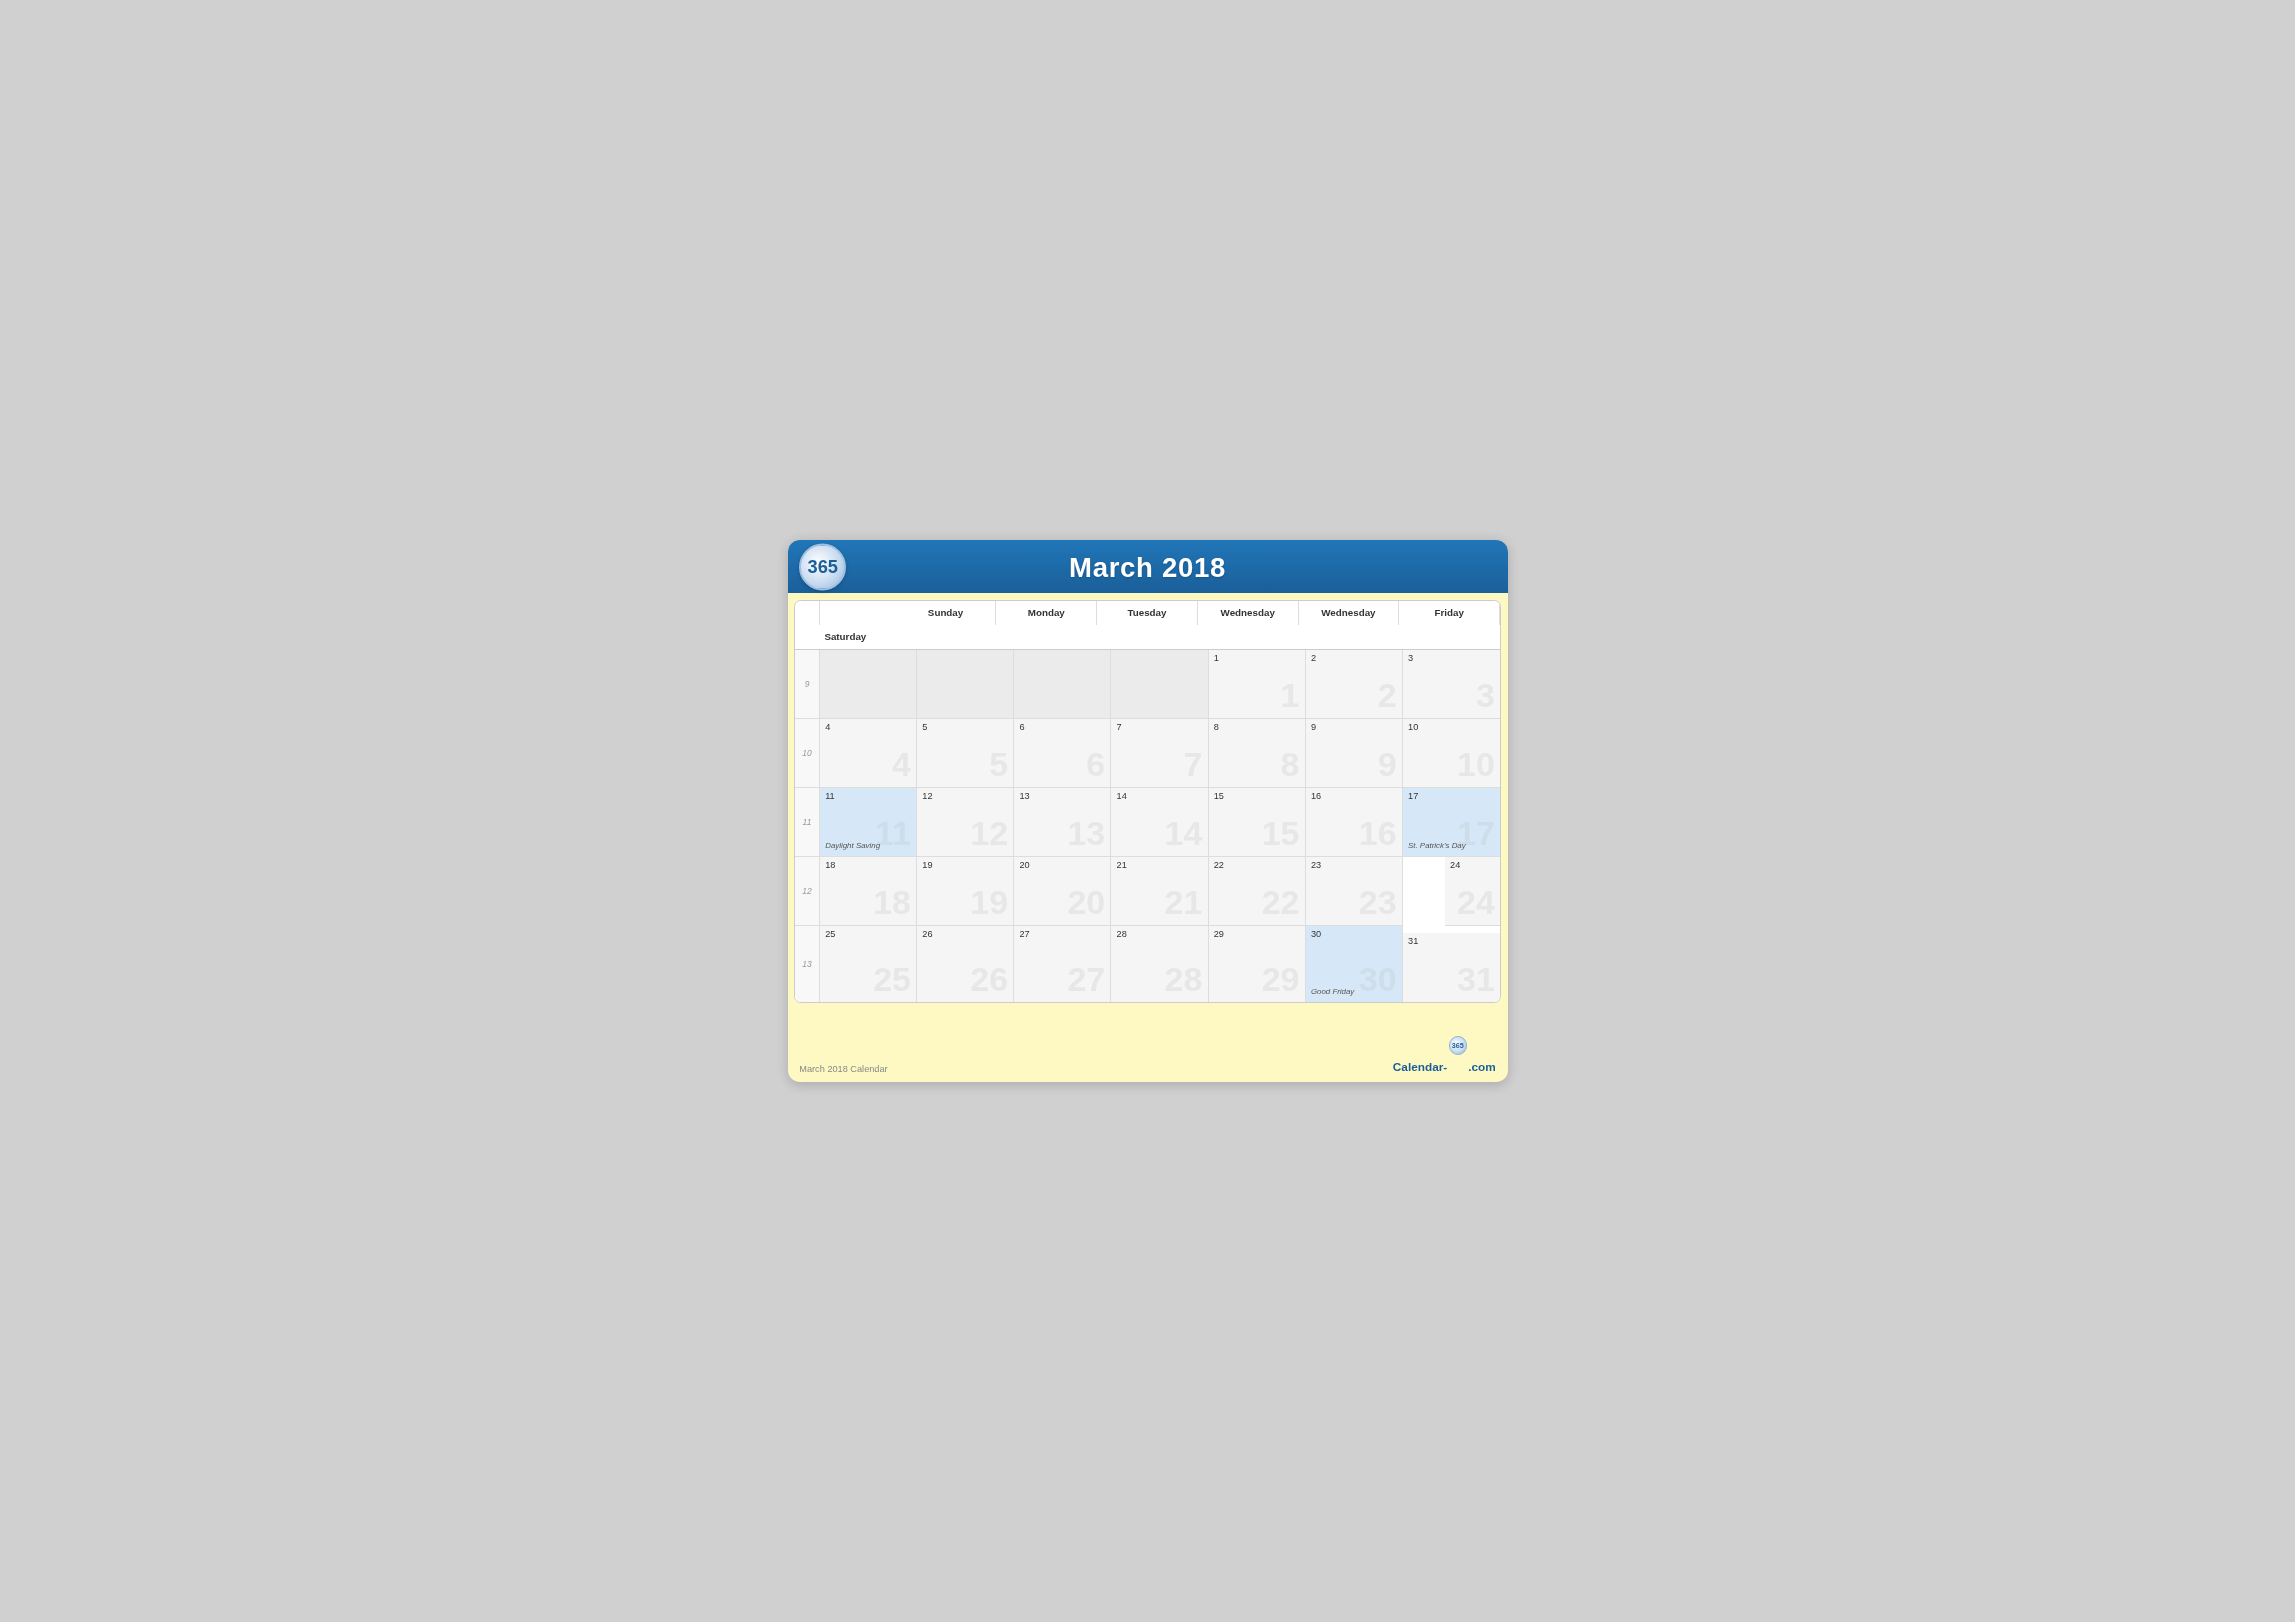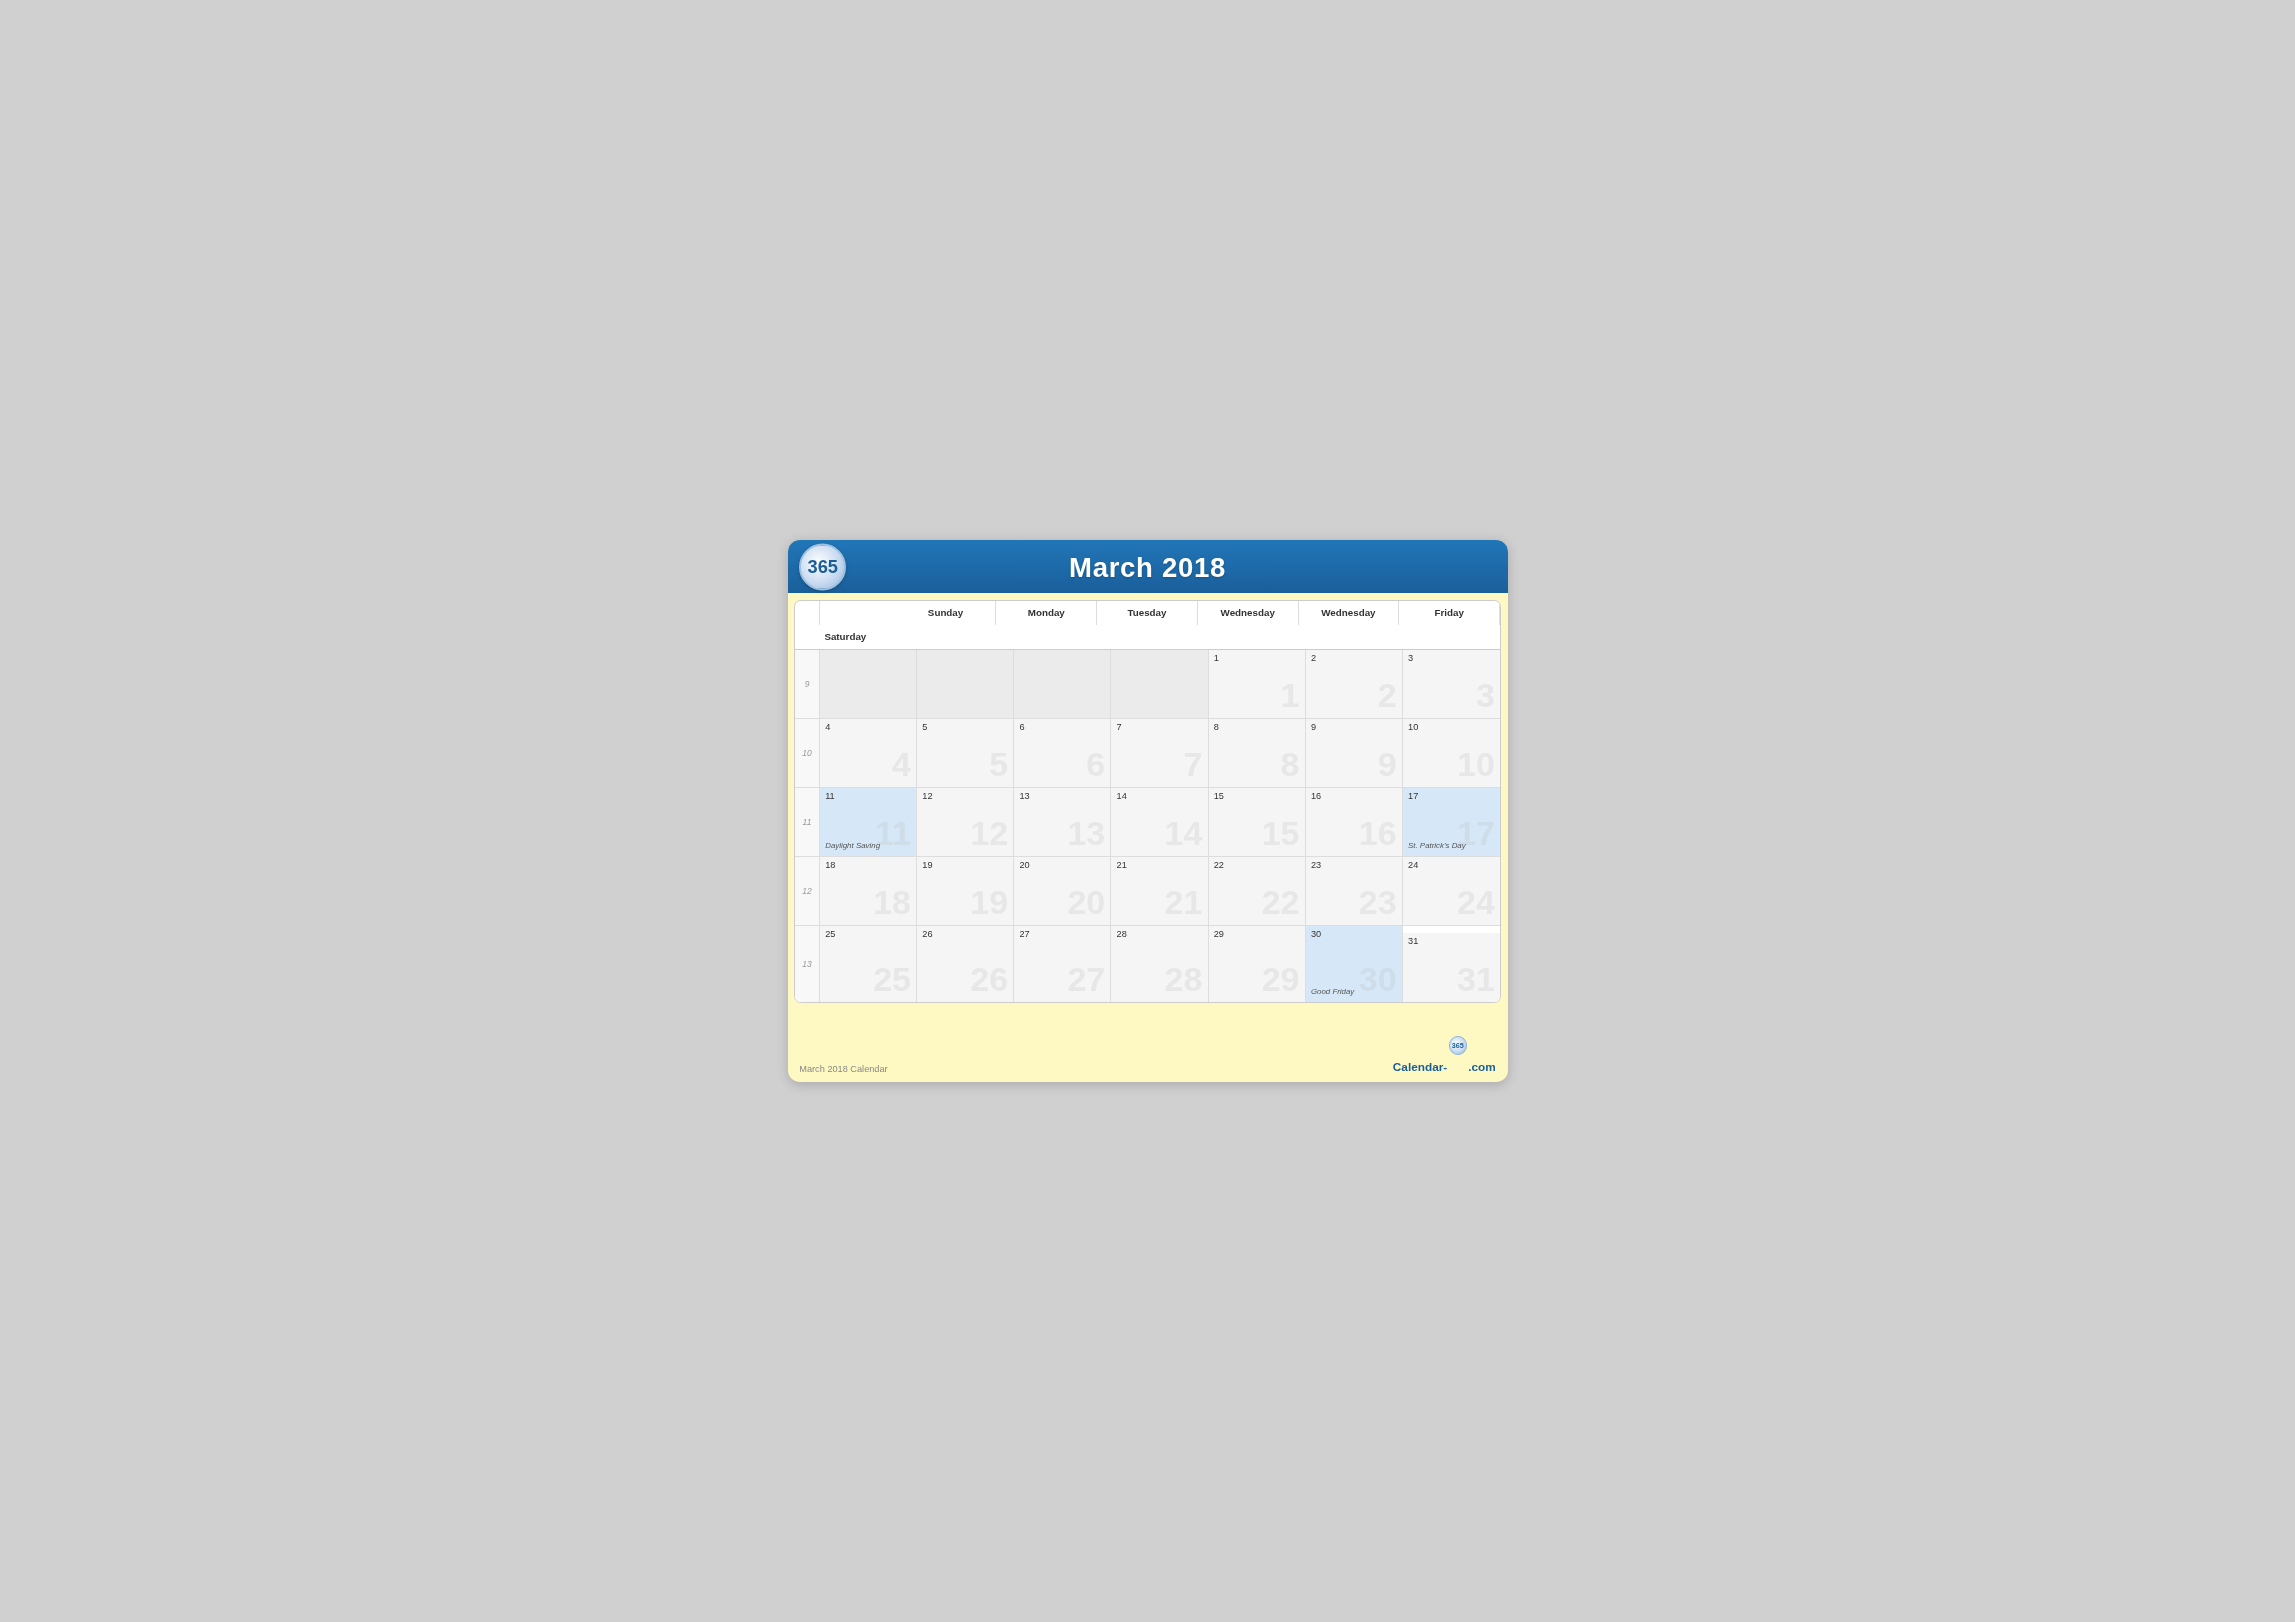--- a/index.html
+++ b/index.html
@@ -288,21 +288,21 @@
           <span class="day-watermark">21</span>
         </div>
         <div class="day-cell">
           <span class="day-number">22</span>
           <span class="day-watermark">22</span>
         </div>
         <div class="day-cell">
           <span class="day-number">23</span>
           <span class="day-watermark">23</span>
         </div>
-        <div class="day-cell" style="border-right: none;">
+        <div class="day-cell" style="border-right: none; margin-left: 42px;">
           <span class="day-number">24</span>
           <span class="day-watermark">24</span>
         </div>
         <div class="week-num" style="border-bottom: none;">13</div>
         <div class="day-cell" style="border-bottom: none;">
           <span class="day-number">25</span>
           <span class="day-watermark">25</span>
         </div>
         <div class="day-cell" style="border-bottom: none;">
           <span class="day-number">26</span>

